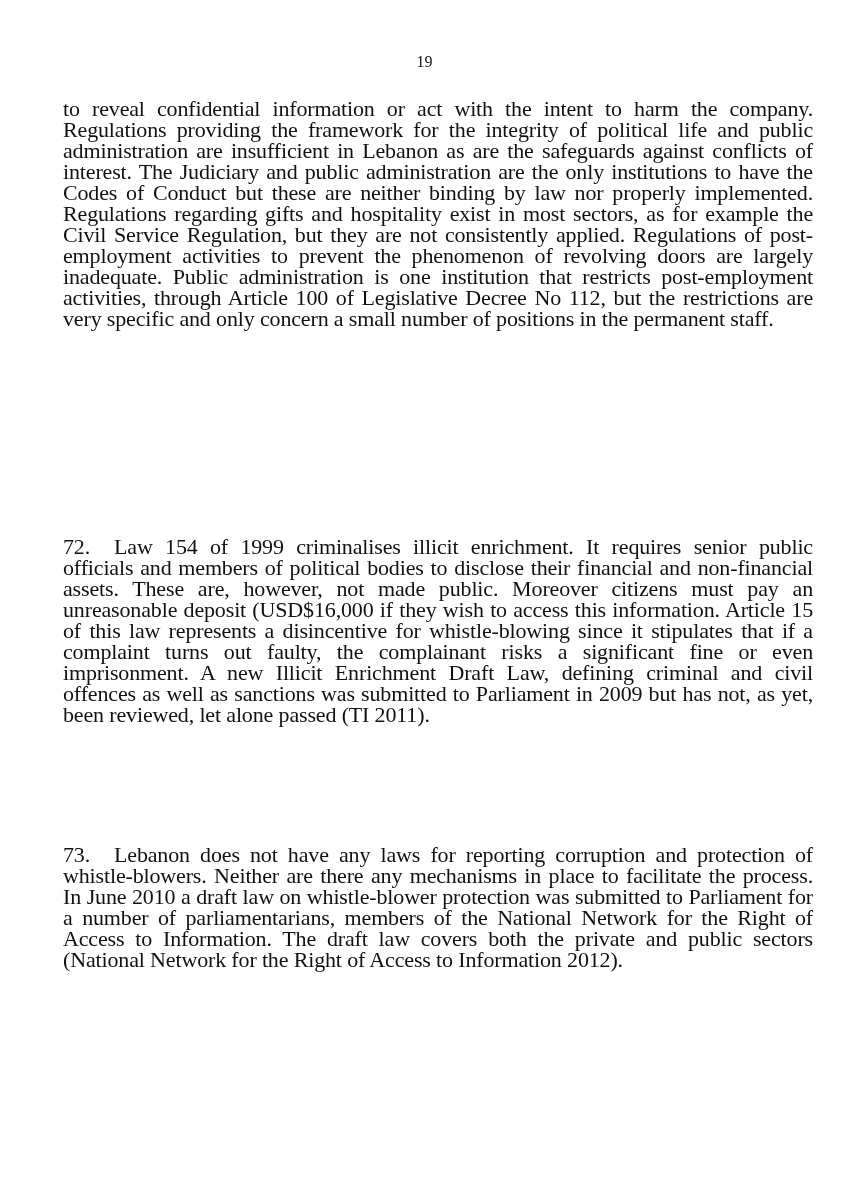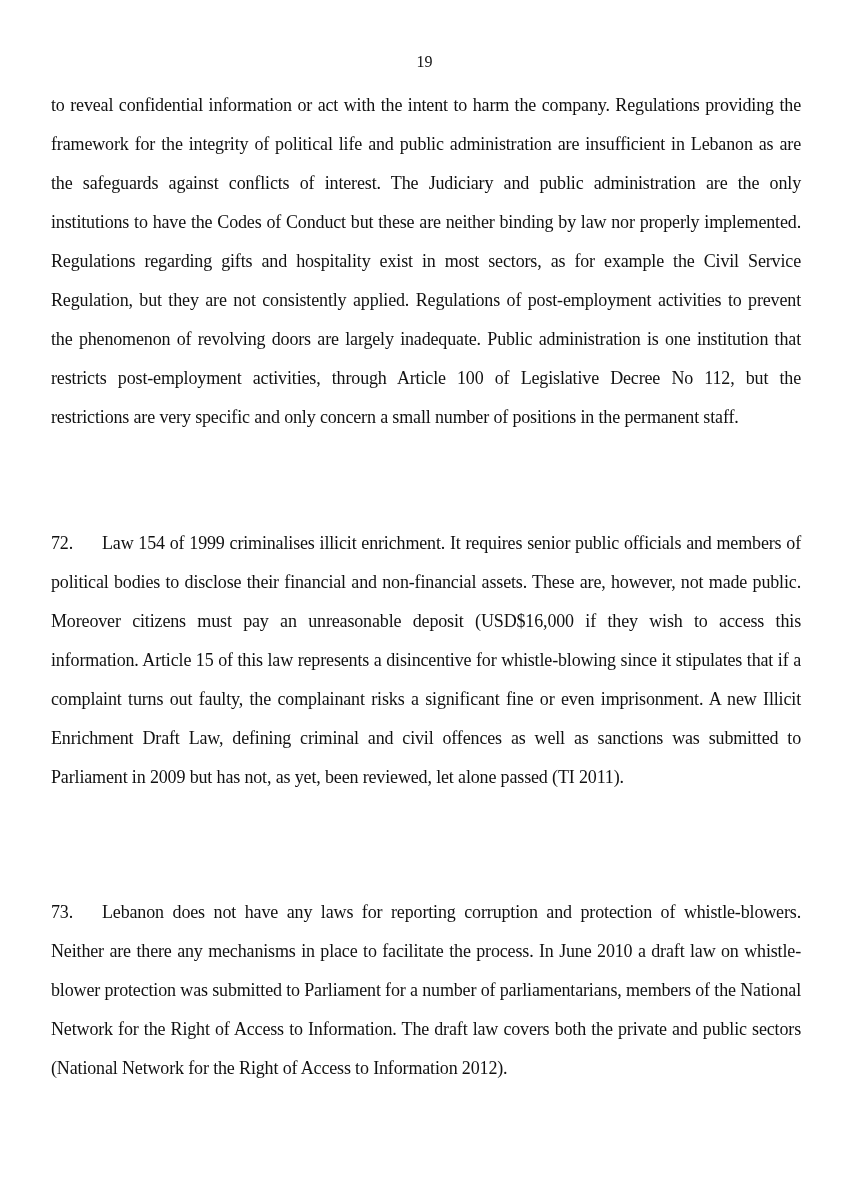--- a/index.html
+++ b/index.html
@@ -7,28 +7,28 @@
       width: 849px; height: 1200px; position: relative; overflow: hidden;
       font-family: "Liberation Serif", "DejaVu Serif", serif;
       color: #111111;
     }
     .page-number {
       position: absolute; top: 52px; left: 0; width: 849px;
       text-align: center; font-size: 16px; line-height: 20px;
     }
     .para {
       position: absolute; left: 51px; width: 750px;
-      font-size: 18px; line-height: 39px;
-      text-align: justify; margin: 0;
+      font-size: 22px; line-height: 21px;
+      text-align: justify; margin: 12px;
       letter-spacing: -0.15px;
     }
     .para .num { display: inline-block; width: 51px; }
     #p0 { top: 86px; }
     #p72 { top: 524px; }
-    #p73 { top: 893px; }
+    #p73 { top: 832px; }
   </style>
 </head>
 <body>
 
 <div class="page-number">19</div>
 
 <p class="para" id="p0"><span>to reveal confidential information or act with the intent to harm the company.  Regulations providing the framework for the integrity of political life and public administration are insufficient in Lebanon as are the safeguards against conflicts of interest.  The Judiciary and public administration are the only institutions to have the Codes of Conduct but these are neither binding by law nor properly implemented.  Regulations regarding gifts and hospitality exist in most sectors, as for example the Civil Service Regulation, but they are not consistently applied.  Regulations of post-employment activities to prevent the phenomenon of revolving doors are largely inadequate.  Public administration is one institution that restricts post-employment activities, through Article 100 of Legislative Decree No 112, but the restrictions are very specific and only concern a small number of positions in the permanent staff.</span></p>
 
 <p class="para" id="p72"><span class="num">72.</span><span>Law 154 of 1999 criminalises illicit enrichment.  It requires senior public officials and members of political bodies to disclose their financial and non-financial assets.  These are, however, not made public.  Moreover citizens must pay an unreasonable deposit (USD$16,000 if they wish to access this information.  Article 15 of this law represents a disincentive for whistle-blowing since it stipulates that if a complaint turns out faulty, the complainant risks a significant fine or even imprisonment.  A new Illicit Enrichment Draft Law, defining criminal and civil offences as well as sanctions was submitted to Parliament in 2009 but has not, as yet, been reviewed, let alone passed (TI 2011).</span></p>
 

